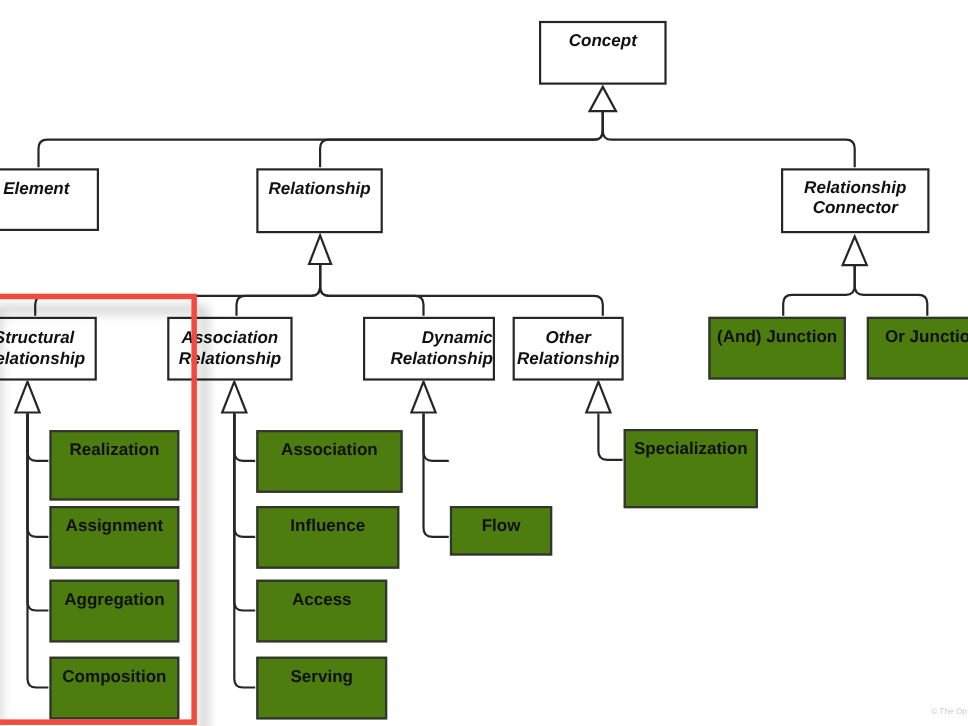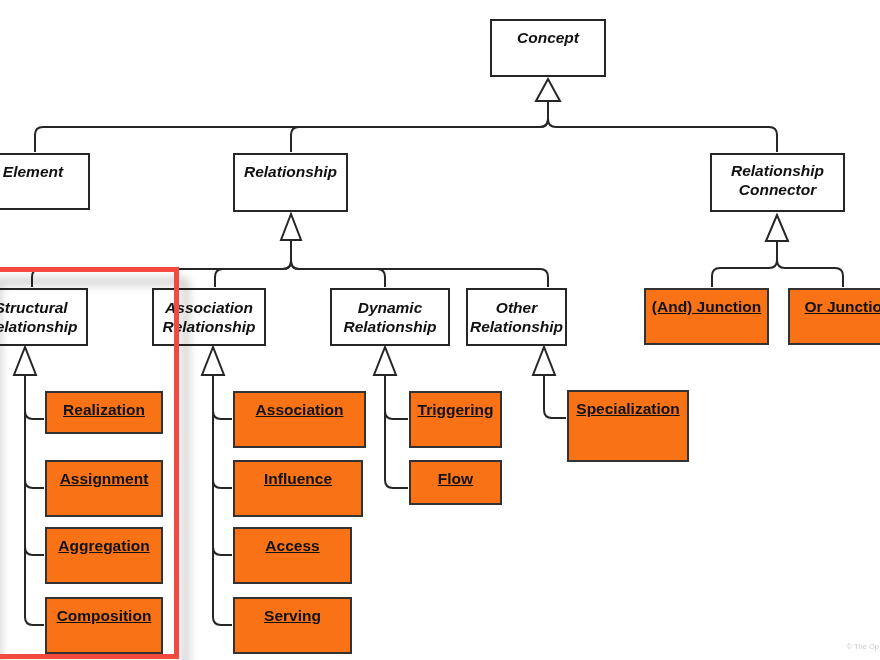--- a/index.html
+++ b/index.html
@@ -19,24 +19,23 @@
     text-align:center;
     font-weight:bold;
     font-style:italic;
     font-size:15.5px;
     line-height:19px;
     color:#111;
     padding-top:7px;
   }
   .node.two-line{padding-top:8px;}
   .node.gray{
-    background:#f97316;
+    background:#4d7c0f;
     border:2px solid #333333;
     font-style:normal;
-    text-decoration:underline;
   }
   .redbox{
     position:absolute;
     box-sizing:border-box;
     border:5px solid #f4493f;
     background:transparent;
     filter:drop-shadow(9px 12px 5px rgba(0,0,0,0.28));
   }
   .watermark{
     position:absolute;
@@ -106,45 +105,44 @@
   <div class="node two-line" style="left:-26px;top:288px;width:114px;height:58px;">
     <span>Structural</span><br>
     <span>Relationship</span>
   </div>
 
   <div class="node two-line" style="left:152px;top:288px;width:114px;height:58px;">
     <span>Association</span><br>
     <span>Relationship</span>
   </div>
 
-  <div class="node two-line" style="left:330px;top:288px;width:120px;height:58px;">
+  <div class="node two-line" style="left:330px;top:288px;width:120px;height:58px;text-align:right;">
     <span>Dynamic</span><br>
     <span>Relationship</span>
   </div>
 
   <div class="node two-line" style="left:466px;top:288px;width:101px;height:58px;">
     <span>Other</span><br>
     <span>Relationship</span>
   </div>
 
   <div class="node gray" style="left:644px;top:288px;width:125px;height:57px;">(And) Junction</div>
 
   <div class="node gray" style="left:788px;top:288px;width:120px;height:57px;">Or Junction</div>
 
-  <div class="node gray" style="left:45px;top:391px;width:118px;height:43px;">Realization</div>
+  <div class="node gray" style="left:45px;top:391px;width:118px;height:64px;">Realization</div>
   <div class="node gray" style="left:45px;top:460px;width:118px;height:57px;">Assignment</div>
   <div class="node gray" style="left:45px;top:527px;width:118px;height:57px;">Aggregation</div>
   <div class="node gray" style="left:45px;top:597px;width:118px;height:57px;">Composition</div>
 
   <div class="node gray" style="left:233px;top:391px;width:133px;height:57px;">Association</div>
   <div class="node gray" style="left:233px;top:460px;width:130px;height:57px;">Influence</div>
   <div class="node gray" style="left:233px;top:527px;width:119px;height:57px;">Access</div>
   <div class="node gray" style="left:233px;top:597px;width:119px;height:57px;">Serving</div>
 
-  <div class="node gray" style="left:409px;top:391px;width:93px;height:57px;">Triggering</div>
   <div class="node gray" style="left:409px;top:460px;width:93px;height:45px;">Flow</div>
 
   <div class="node gray" style="left:567px;top:390px;width:122px;height:72px;">Specialization</div>
 
   <div class="redbox" style="left:-14px;top:267px;width:193px;height:392px;"></div>
 
   <div class="watermark">© The Op</div>
 
 </div>
 

